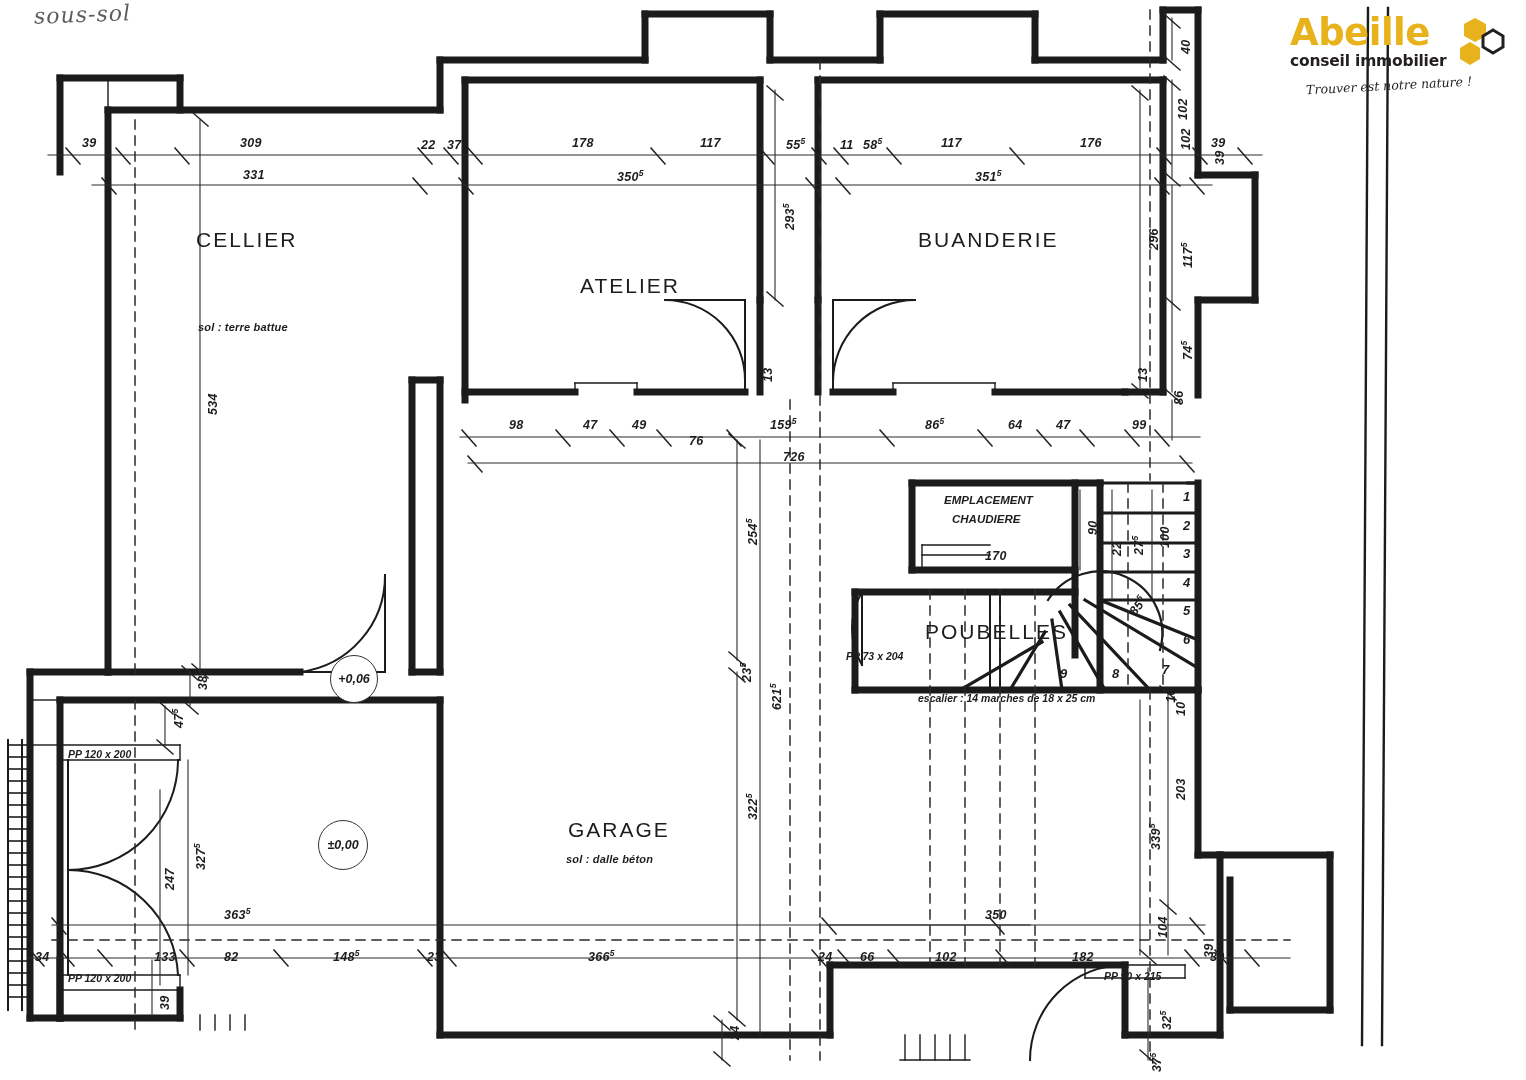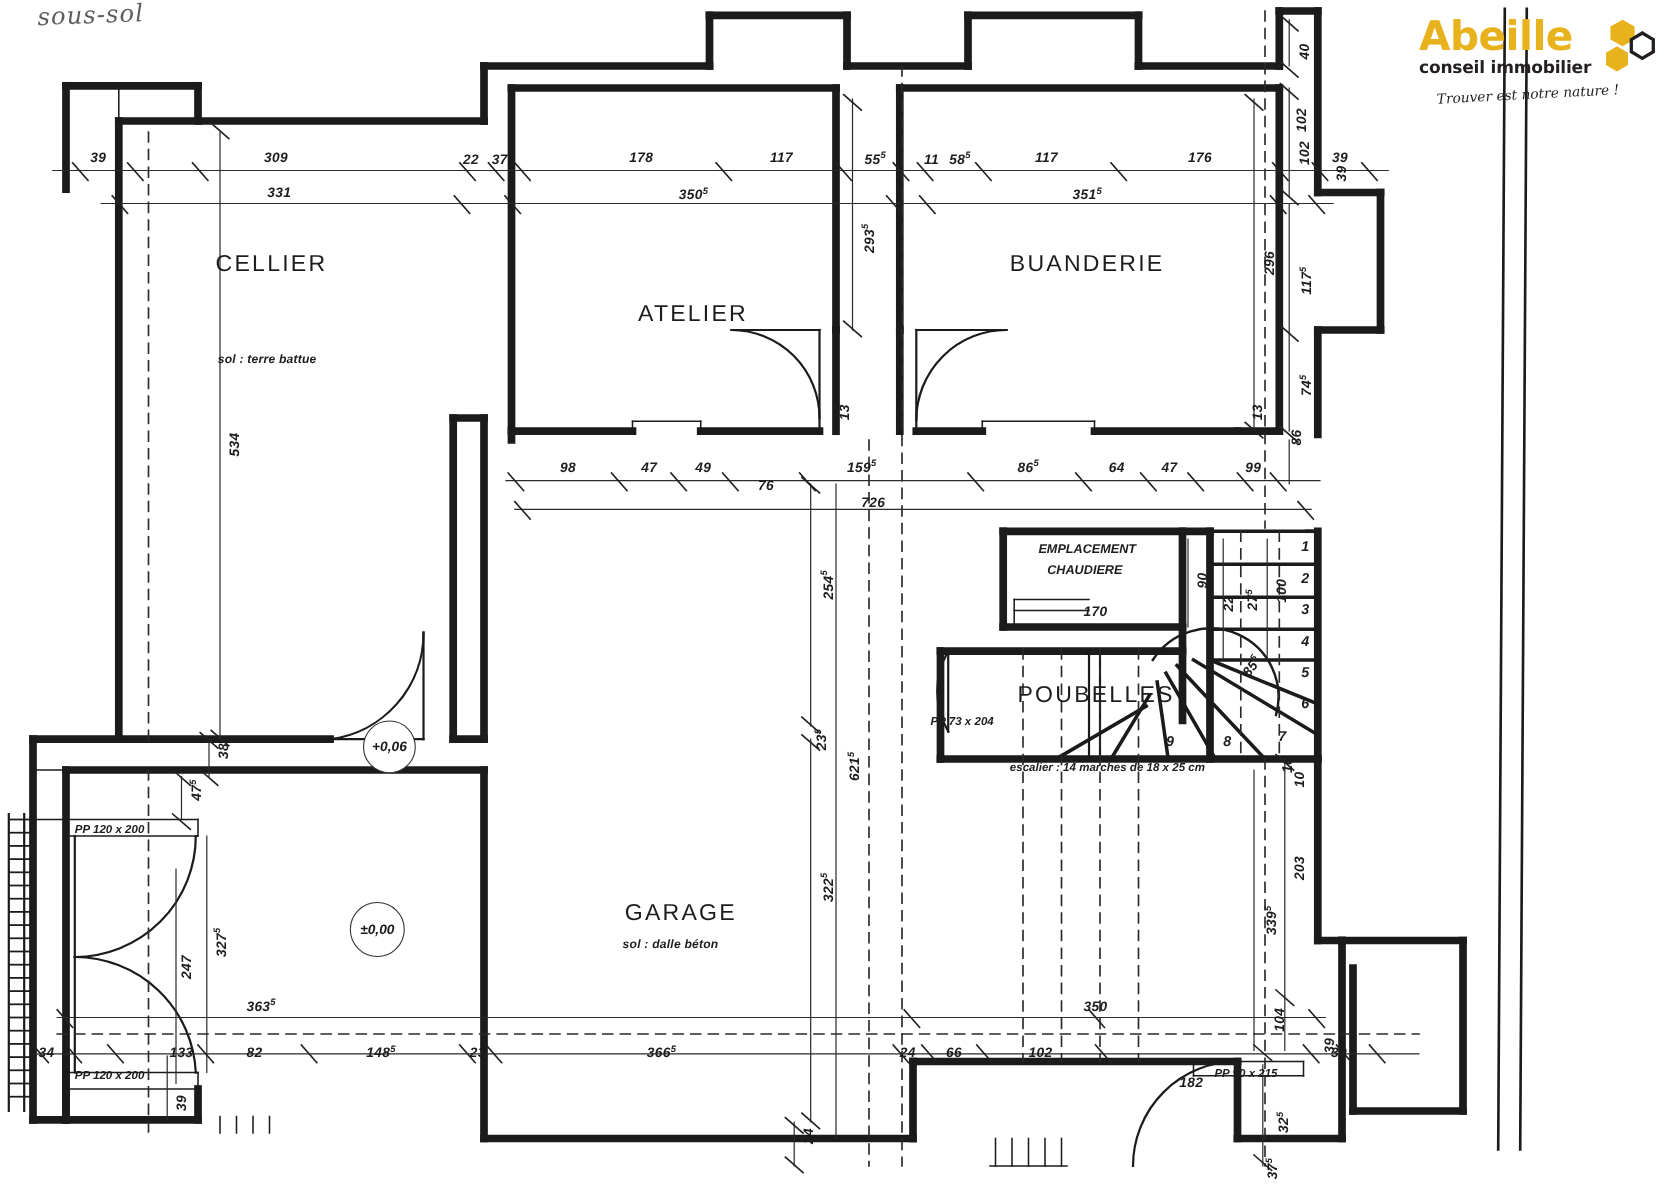--- a/index.html
+++ b/index.html
@@ -474,21 +474,21 @@
 
   <div class="tx dim" style="left:35px;top:950px;">34</div>
   <div class="tx dim" style="left:118px;top:950px;margin-left:36px;">133</div>
   <div class="tx dim" style="left:224px;top:950px;">82</div>
   <div class="tx dim" style="left:333px;top:948px;"><span>148</span><span class="sup">5</span></div>
   <div class="tx dim" style="left:427px;top:950px;">23</div>
   <div class="tx dim" style="left:588px;top:948px;"><span>366</span><span class="sup">5</span></div>
   <div class="tx dim" style="left:818px;top:950px;">24</div>
   <div class="tx dim" style="left:860px;top:950px;">66</div>
   <div class="tx dim" style="left:935px;top:950px;">102</div>
-  <div class="tx dim" style="left:1072px;top:950px;margin-top:27px;">182</div>
+  <div class="tx dim" style="left:1072px;top:950px;">182</div>
   <div class="tx dim v" style="left:1156px;top:938px;transform:rotate(-90deg);">104</div>
   <div class="tx dim" style="left:1210px;top:950px;">39</div>
 
   <div class="tx dim" style="left:224px;top:906px;"><span>363</span><span class="sup">5</span></div>
   <div class="tx dim" style="left:985px;top:908px;">350</div>
 
   <div class="tx dim v" style="left:206px;top:415px;transform:rotate(-90deg);">534</div>
   <div class="tx dim v" style="left:196px;top:690px;transform:rotate(-90deg);">38</div>
   <div class="tx dim v" style="left:170px;top:728px;transform:rotate(-90deg);"><span>47</span><span class="sup">5</span></div>
   <div class="tx dim v" style="left:192px;top:870px;transform:rotate(-90deg);"><span>327</span><span class="sup">5</span></div>

